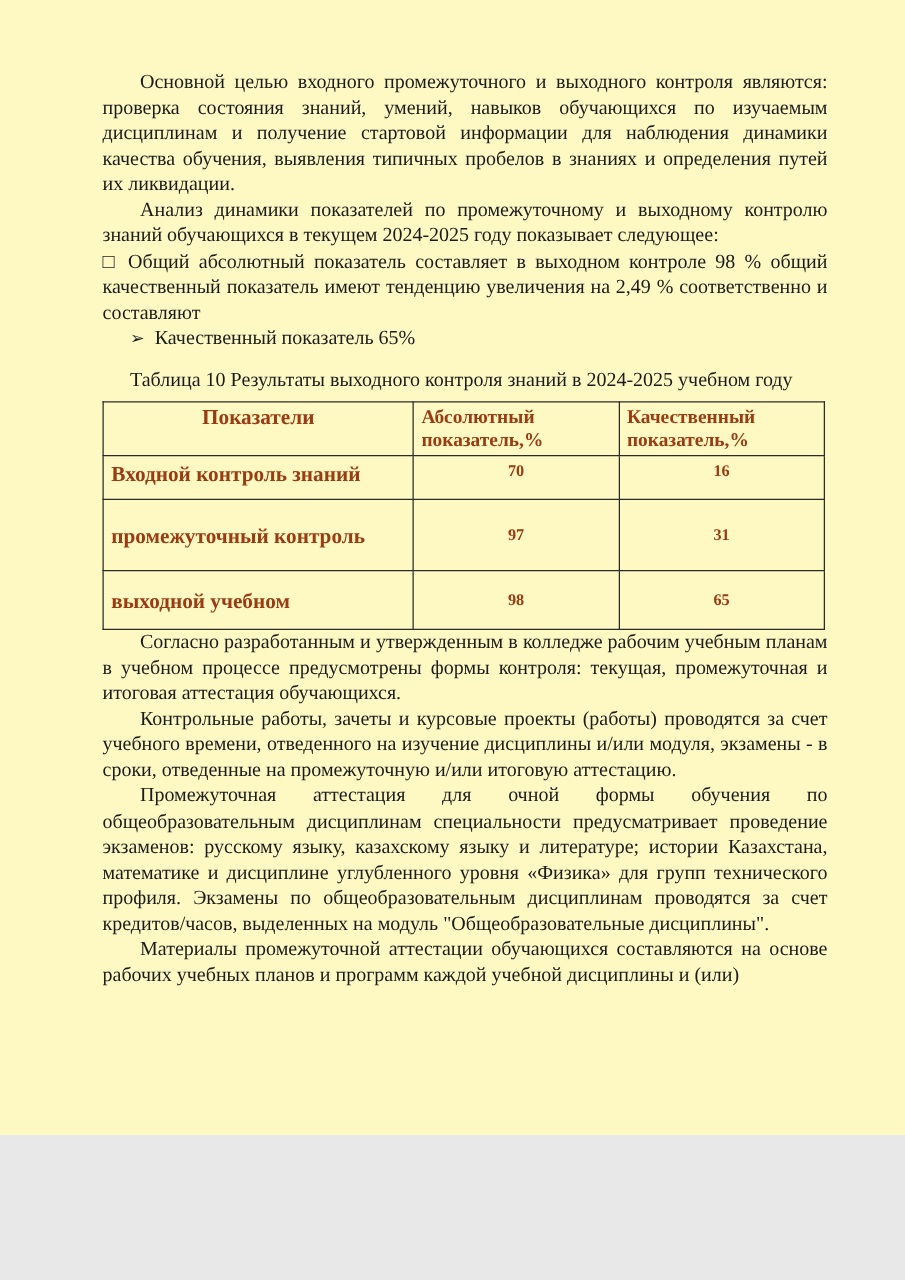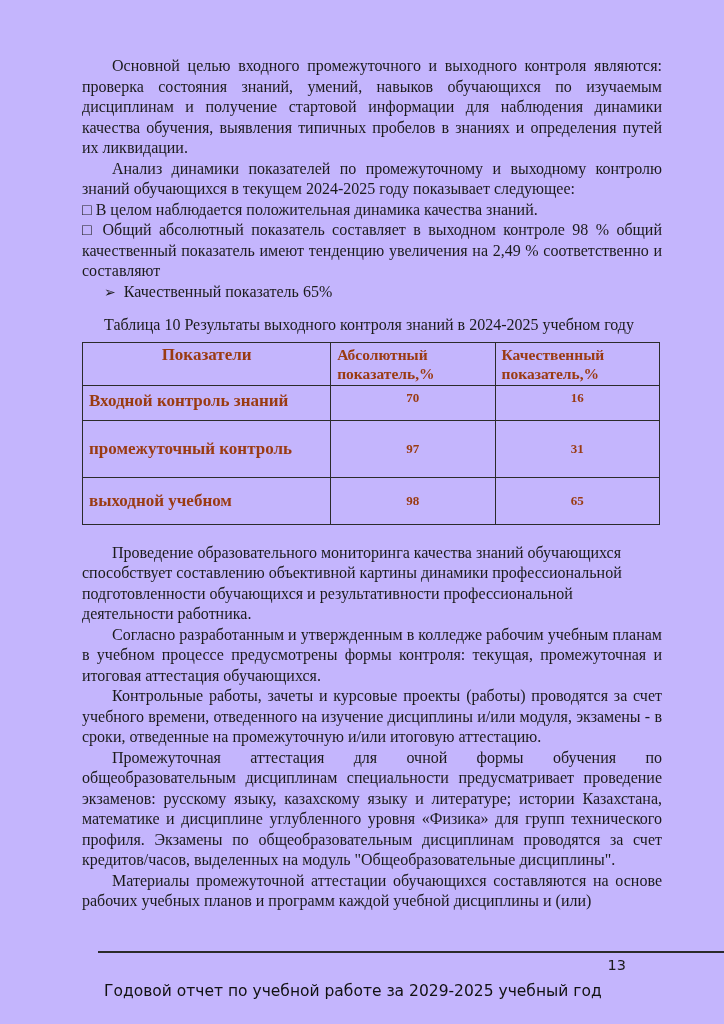--- a/index.html
+++ b/index.html
@@ -1,20 +1,20 @@
 <!DOCTYPE html>
 <html><head>
 <meta charset="utf-8">
 <style>
   html,body { margin:0; padding:0; background:#e8e8e8; }
   .page {
     position:relative;
-    width:724px; height:1024px;
+    width:724px; height:908px;
     margin:0 auto;
-    background:#c4b5fd;
+    background:#fef9c3;
     font-family:"Liberation Serif", serif;
     color:#1b1b1b;
     overflow:hidden;
     text-decoration:underline;
   }
   .content {
     position:absolute;
     left:82px; top:56px;
     width:580px;
   }
@@ -77,21 +77,20 @@
 </head>
 <body>
 
 <div class="page">
   <div class="content">
 
     <p class="indent">Основной целью входного промежуточного и выходного контроля являются: проверка состояния знаний, умений, навыков обучающихся по изучаемым дисциплинам и получение стартовой информации для наблюдения динамики качества обучения, выявления типичных пробелов в знаниях и определения путей их ликвидации.</p>
 
     <p class="indent">Анализ динамики показателей по промежуточному и выходному контролю знаний обучающихся в текущем 2024-2025 году показывает следующее:</p>
 
-    <p><span class="bullet">□ </span><span>В целом наблюдается положительная динамика качества знаний.</span></p>
 
     <p><span class="bullet">□ </span><span>Общий абсолютный показатель составляет в выходном контроле  98 %  общий качественный показатель имеют тенденцию   увеличения на   2,49   % соответственно и составляют</span></p>
 
     <p class="arrow-line"><span class="arrow-glyph">➢</span><span>Качественный  показатель 65%</span></p>
 
     <p class="indent-sm caption">Таблица 10 Результаты выходного контроля знаний в 2024-2025 учебном году</p>
 
     <table class="results">
       <colgroup>
           <col class="col1">
@@ -115,21 +114,20 @@
         <td class="num">31</td>
       </tr>
       <tr class="r3">
         <td class="lbl">выходной учебном</td>
         <td class="num">98</td>
         <td class="num">65</td>
       </tr>
     </tbody>
       </table>
 
-    <p class="indent left-align after-table">Проведение образовательного мониторинга качества знаний обучающихся способствует составлению объективной картины динамики профессиональной подготовленности обучающихся  и результативности профессиональной деятельности работника.</p>
 
     <p class="indent">Согласно разработанным и утвержденным в колледже рабочим учебным планам в учебном процессе предусмотрены формы контроля: текущая, промежуточная и итоговая аттестация обучающихся.</p>
 
     <p class="indent">Контрольные работы, зачеты и курсовые проекты (работы) проводятся за счет учебного времени, отведенного на изучение дисциплины и/или модуля, экзамены - в сроки, отведенные на промежуточную и/или итоговую аттестацию.</p>
 
     <p class="indent">Промежуточная аттестация для очной формы обучения по общеобразовательным дисциплинам специальности предусматривает проведение экзаменов: русскому языку, казахскому языку и литературе; истории Казахстана, математике и дисциплине углубленного уровня «Физика» для групп технического профиля. Экзамены по общеобразовательным дисциплинам проводятся за счет кредитов/часов, выделенных на модуль "Общеобразовательные дисциплины".</p>
 
     <p class="indent">Материалы промежуточной аттестации обучающихся составляются на основе рабочих учебных планов и программ каждой учебной дисциплины и (или)</p>
 
   </div>

